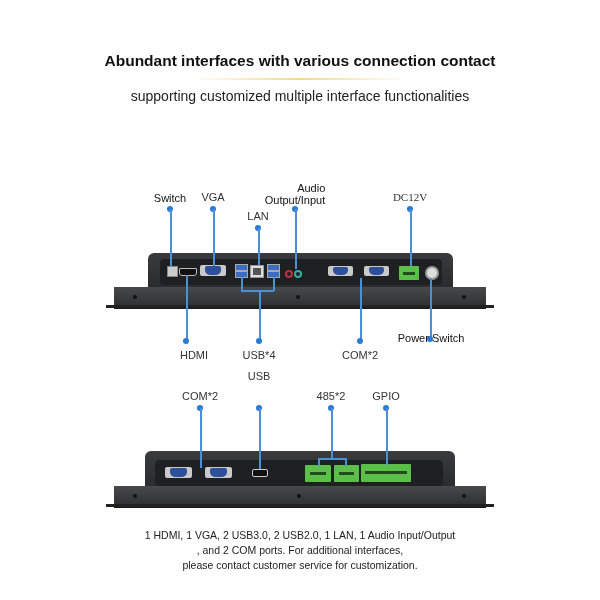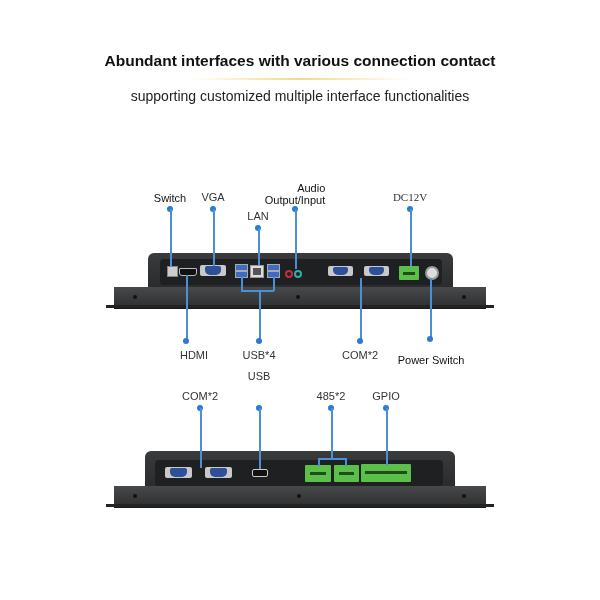--- a/index.html
+++ b/index.html
@@ -103,21 +103,21 @@
   <div class="line" style="left:259px;top:290px;height:51px;"></div>
   <div class="dot" style="left:259px;top:341px;"></div>
   <div class="lbl" style="left:259px;top:349px;">USB*4</div>
 
   <div class="line" style="left:360px;top:278px;height:63px;"></div>
   <div class="dot" style="left:360px;top:341px;"></div>
   <div class="lbl" style="left:360px;top:349px;">COM*2</div>
 
   <div class="line" style="left:430px;top:278px;height:61px;"></div>
   <div class="dot" style="left:430px;top:339px;"></div>
-  <div class="lbl dark" style="left:431px;top:354px;">Power Switch</div>
+  <div class="lbl dark" style="left:431px;top:332px;">Power Switch</div>
 </div>
 
 <div>
   <div class="body-top" style="left:145px;top:451px;width:310px;height:36px;"></div>
   <div class="port-panel" style="left:155px;top:460px;width:288px;height:26px;"></div>
   <div class="flange" style="left:114px;top:486px;width:372px;height:20px;"></div>
   <div class="lip" style="left:106px;top:504px;width:388px;"></div>
   <div class="screw" style="left:133px;top:494px;"></div>
   <div class="screw" style="left:297px;top:494px;"></div>
   <div class="screw" style="left:462px;top:494px;"></div>
@@ -153,13 +153,16 @@
   <div class="hline" style="left:318px;top:458px;width:28px;"></div>
   <div class="line" style="left:318px;top:458px;height:8px;"></div>
   <div class="line" style="left:345px;top:458px;height:8px;"></div>
 
   <div class="lbl" style="left:386px;top:390px;">GPIO</div>
   <div class="dot" style="left:386px;top:408px;"></div>
   <div class="line" style="left:386px;top:408px;height:57px;"></div>
 </div>
 
 <div class="note">
+  <div>1 HDMI, 1 VGA, 2 USB3.0, 2 USB2.0, 1 LAN, 1 Audio Input/Output</div>
+  <div>, and 2 COM ports. For additional interfaces,</div>
+  <div>please contact customer service for customization.</div>
 </div>
 
 </body></html>

